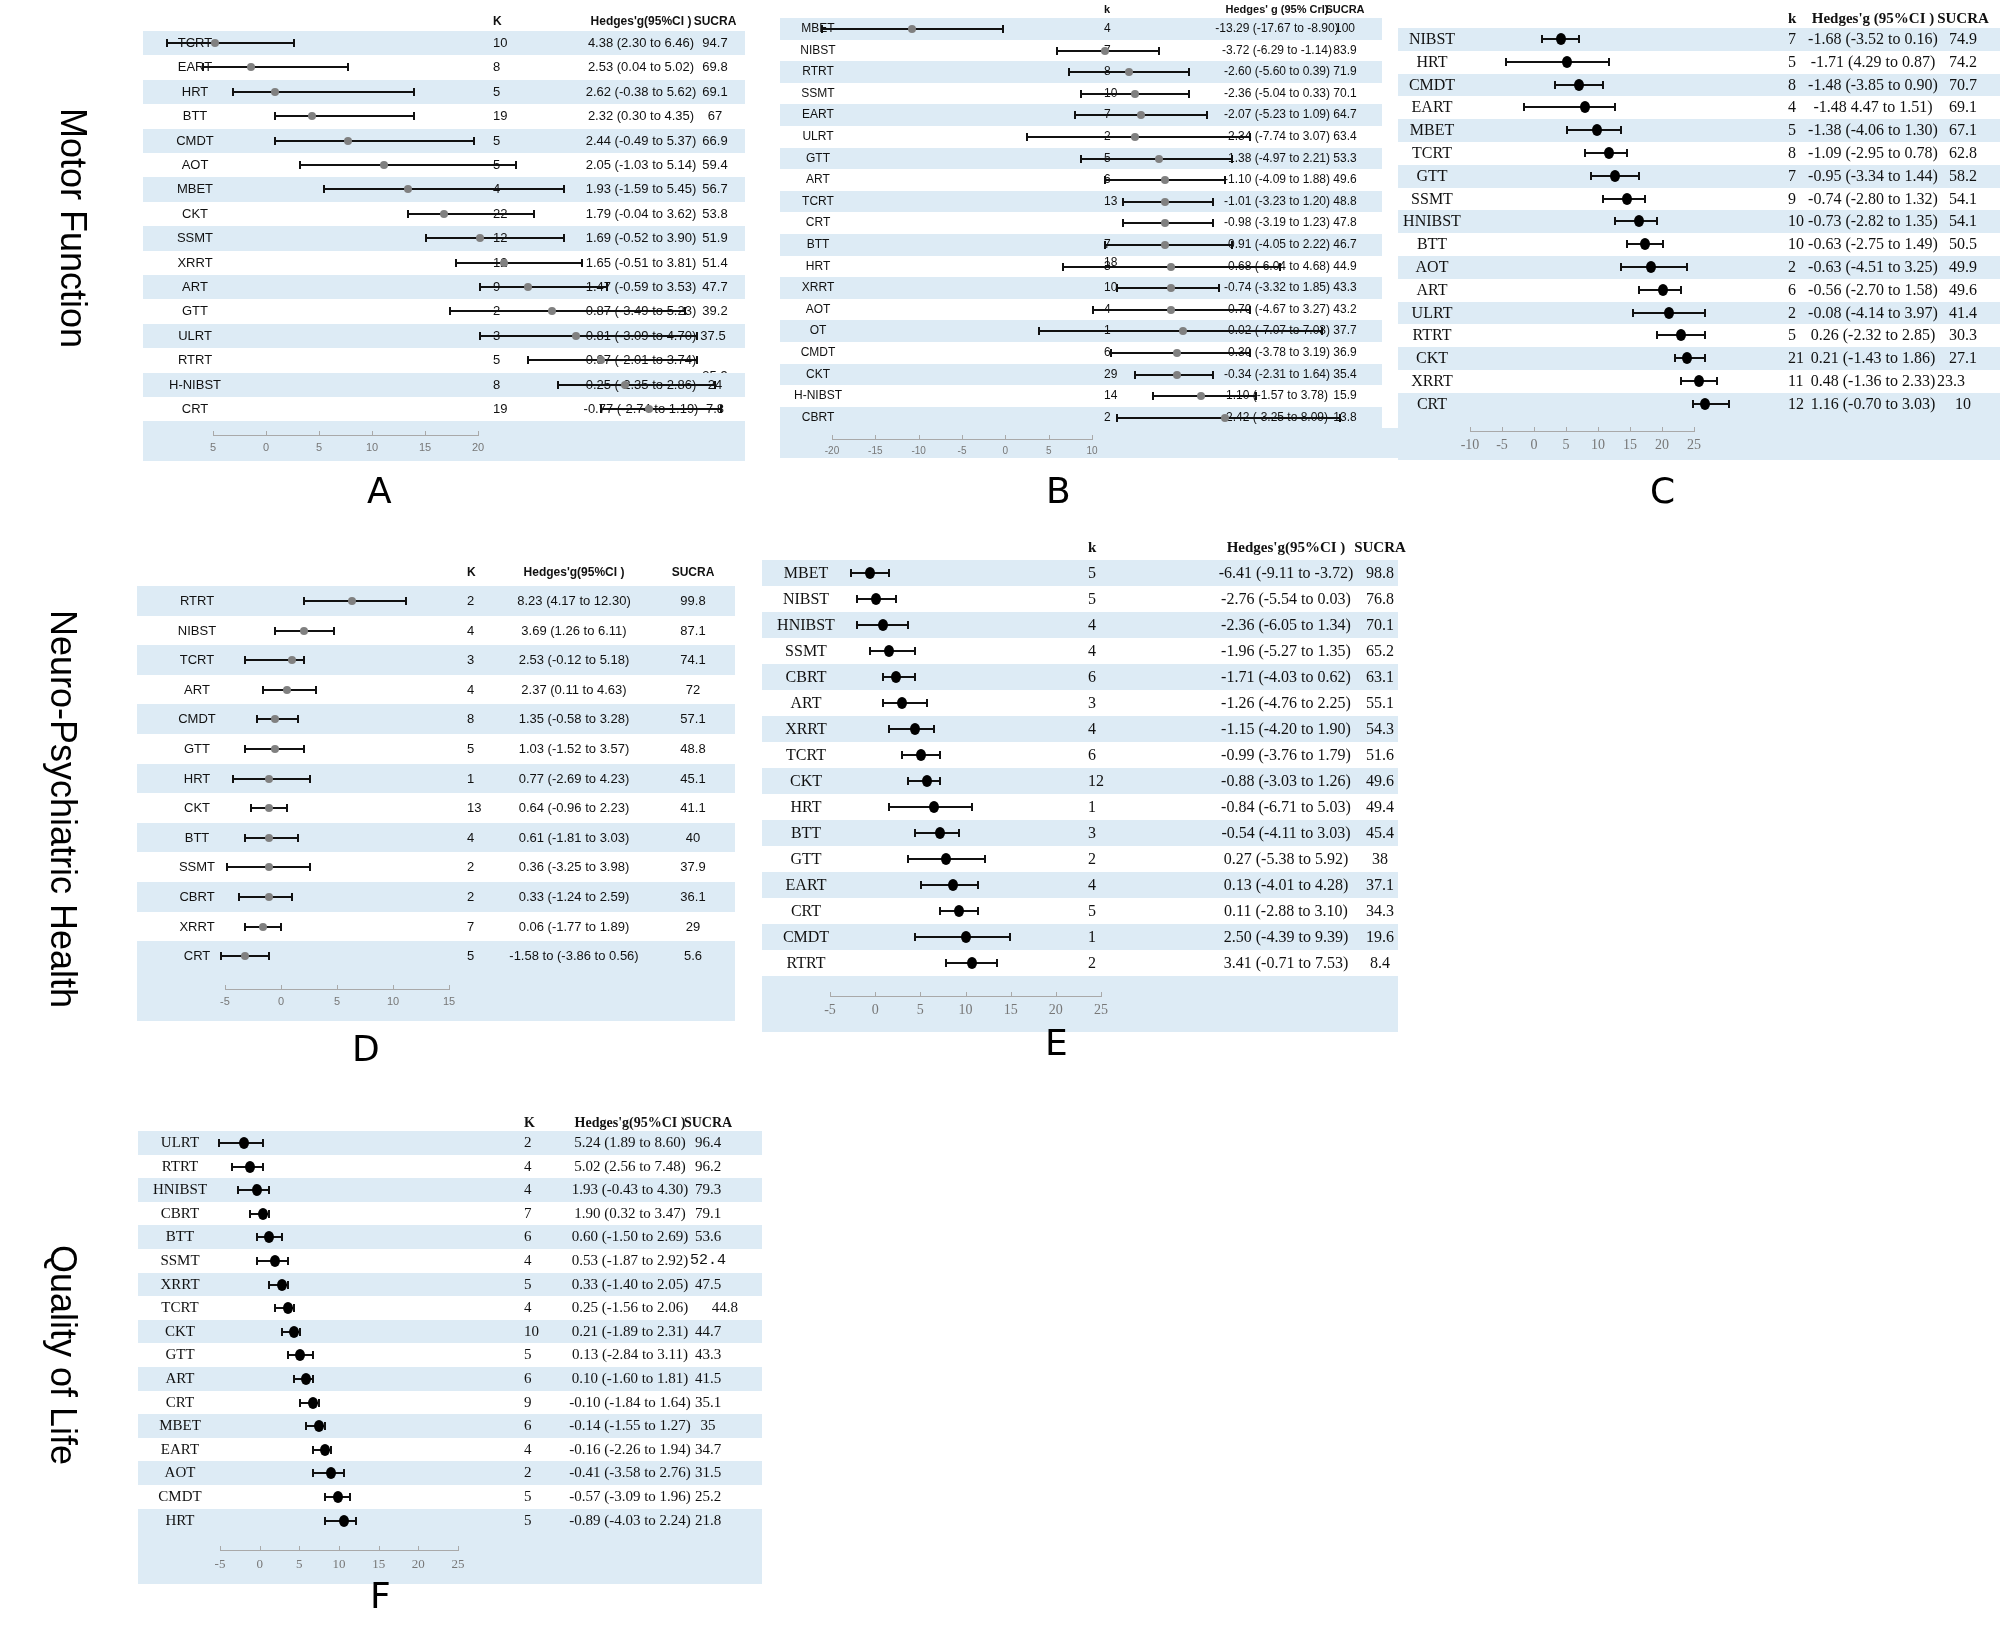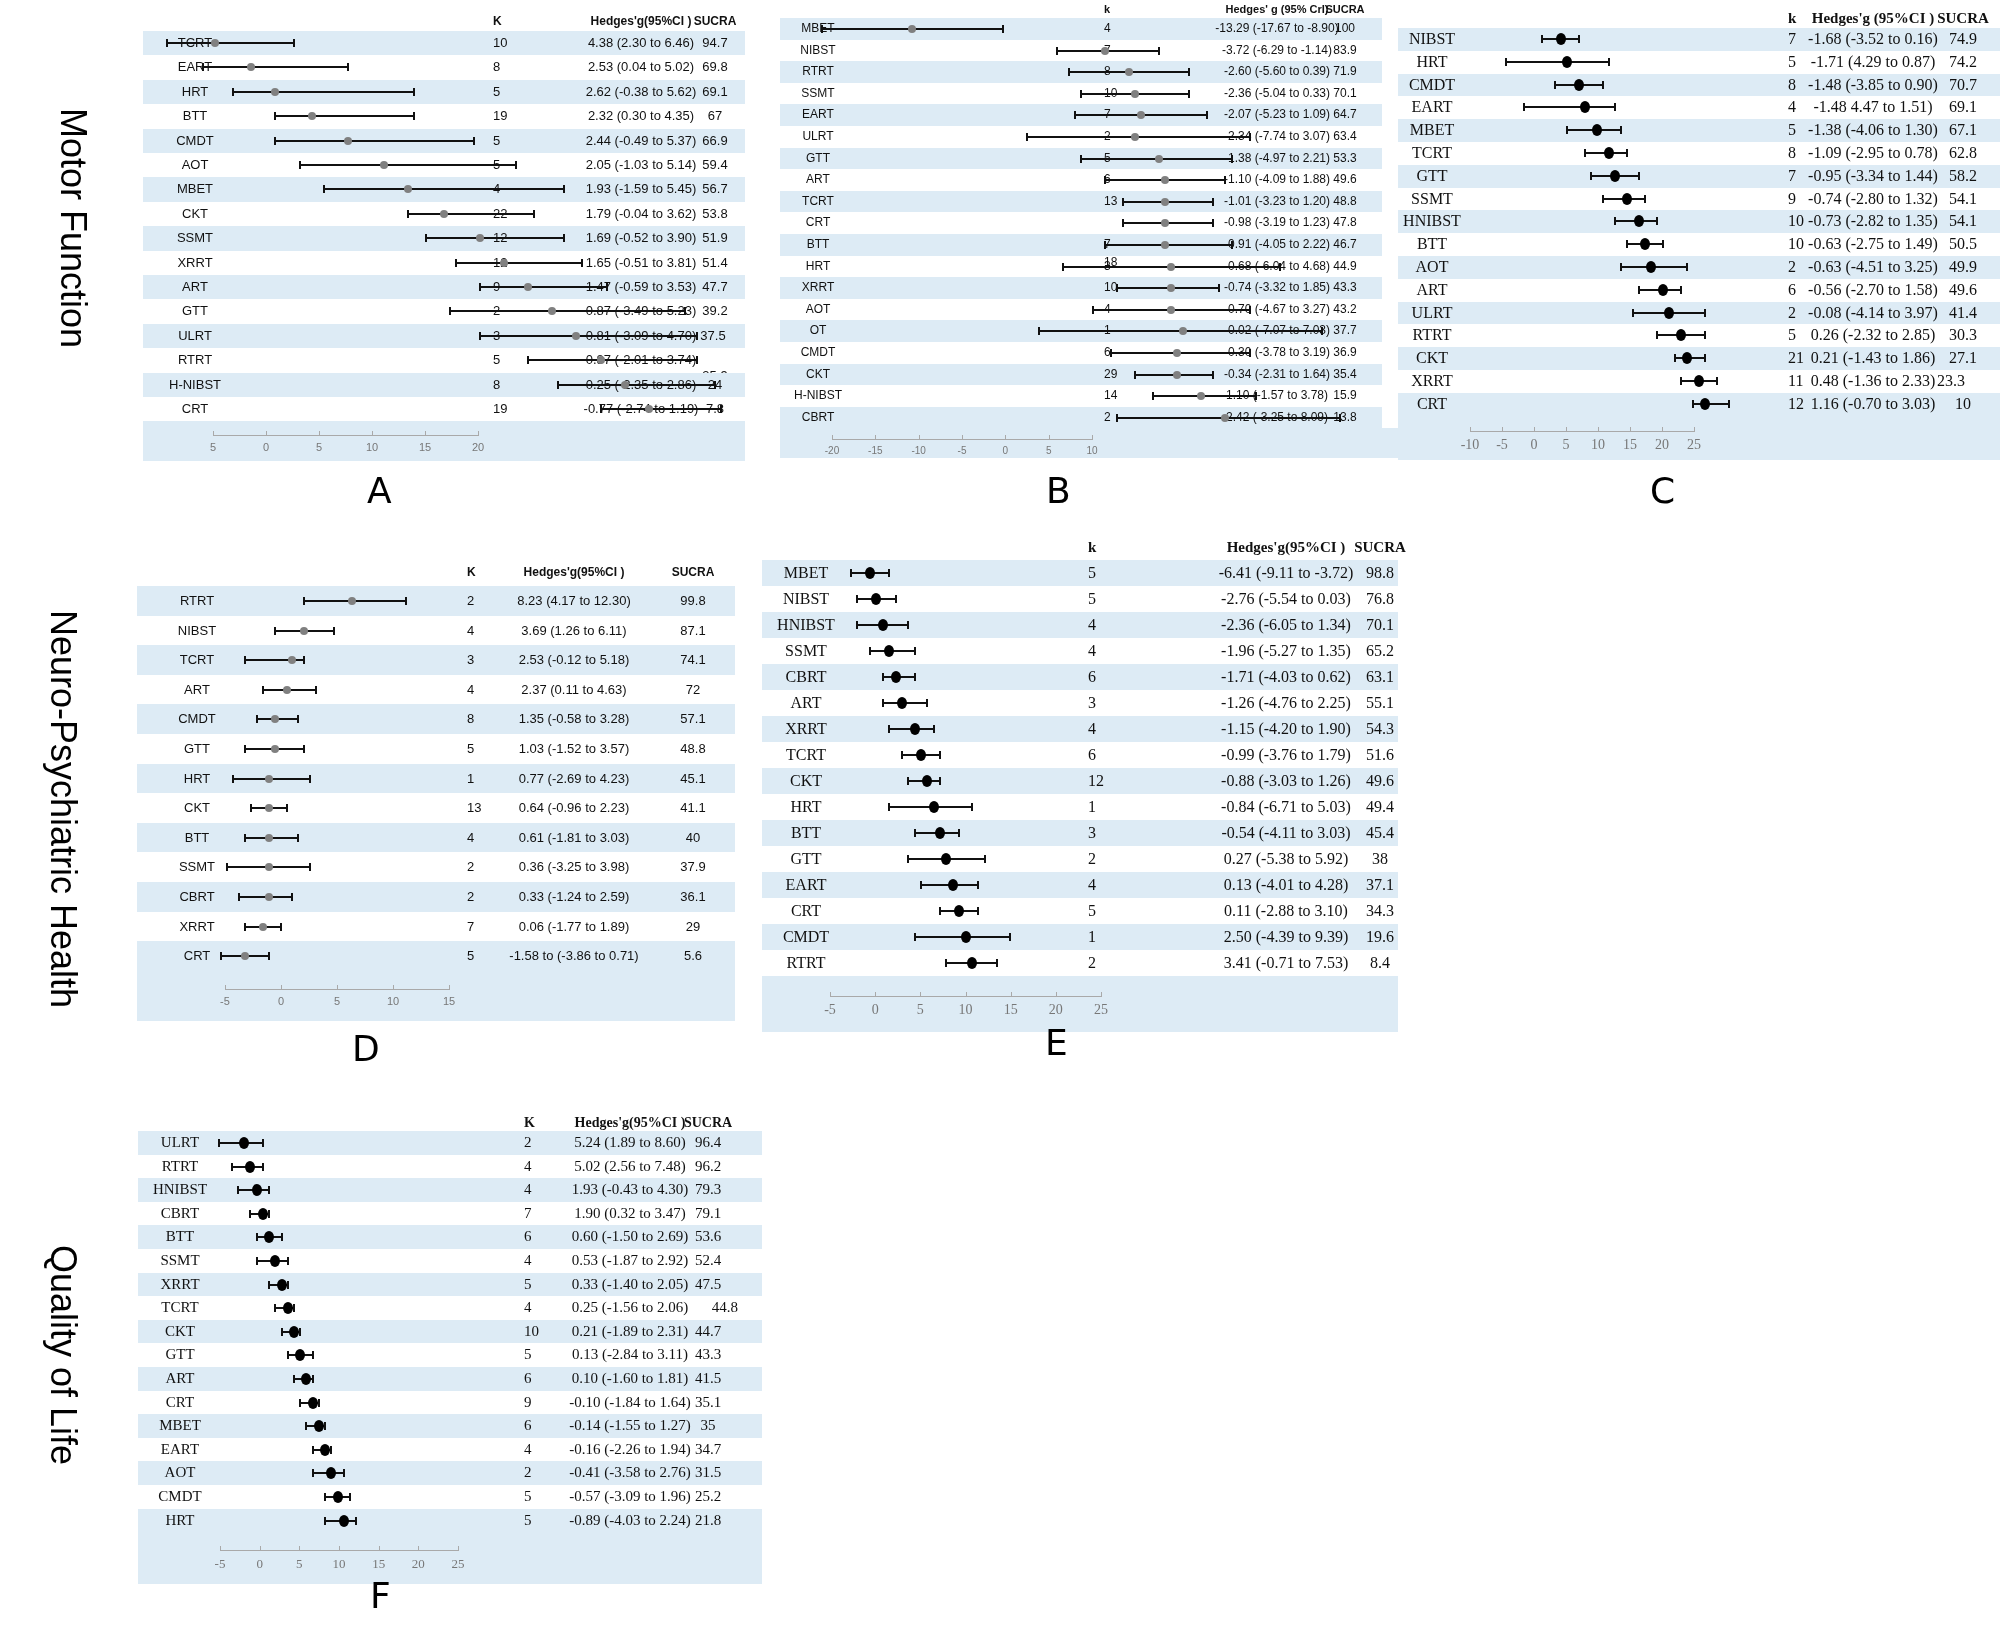--- a/index.html
+++ b/index.html
@@ -737,21 +737,21 @@
         <span class="hg" style="left: 327px; width: 220px; text-align: center;">0.06 (-1.77  to  1.89)</span>
         <span class="sucra" style="left: 526px; width: 60px; text-align: center;">29</span>
         <div class="ci" style="left: 107.64px; width: 35.88px; top: 14px;"></div>
         <div class="ci-cap" style="left: 106.64px; top: 11px; height: 8px;"></div>
         <div class="ci-cap" style="left: 142.52px; top: 11px; height: 8px;"></div>
         <div class="pt" style="width: 8px; height: 8px; left: 121.58px; top: 11px; background: rgb(128, 128, 128);"></div>
       </div>
       <div class="row alt" style="top: 386.2px; width: 598px; height: 29.6px; font-size: 13px; line-height: 29.6px;">
         <span class="name" style="left: 15px; width: 90px;">CRT</span>
         <span class="k" style="left: 330px;">5</span>
-        <span class="hg" style="left: 327px; width: 220px; text-align: center;">-1.58  to  (-3.86  to  0.71)</span>
+        <span class="hg" style="left: 327px; width: 220px; text-align: center;">-1.58  to  (-3.86  to  0.56)</span>
         <span class="sucra" style="left: 526px; width: 60px; text-align: center;">5.6</span>
         <div class="ci" style="left: 83.72px; width: 47.84px; top: 14px;"></div>
         <div class="ci-cap" style="left: 82.72px; top: 11px; height: 8px;"></div>
         <div class="ci-cap" style="left: 130.56px; top: 11px; height: 8px;"></div>
         <div class="pt" style="width: 8px; height: 8px; left: 103.64px; top: 11px; background: rgb(128, 128, 128);"></div>
       </div>
       <div class="axis-band" style="top: 415.8px; width: 598px; height: 50px;">
         <div class="axis-line" style="left: 88px; width: 224px; top: 18px;"></div>
         <div class="axis-tick" style="left: 88px; top: 14px;"></div>
         <div class="axis-tick-label" style="left: 88px; top: 24px; font-size: 11px;">-5</div>
@@ -998,21 +998,21 @@
         <span class="sucra" style="left: 540px; width: 60px; text-align: center;">53.6</span>
         <div class="ci" style="left: 118.56px; width: 24.96px; top: 11px;"></div>
         <div class="ci-cap" style="left: 117.56px; top: 8px; height: 8px;"></div>
         <div class="ci-cap" style="left: 142.52px; top: 8px; height: 8px;"></div>
         <div class="pt" style="width: 10px; height: 12px; left: 126.04px; top: 6px; background: rgb(0, 0, 0);"></div>
       </div>
       <div class="row" style="top: 144px; width: 624px; height: 23.6px; font-size: 15px; line-height: 23.6px;">
         <span class="name" style="left: -3px; width: 90px;">SSMT</span>
         <span class="k" style="left: 386px;">4</span>
         <span class="hg" style="left: 382px; width: 220px; text-align: center;">0.53 (-1.87 to 2.92)</span>
-        <span class="sucra" style="left: 540px; width: 60px; text-align: center;">52.4</span>
+        <span class="sucra" style="left: 540px; width: 60px; text-align: center; font-family: Liberation Mono, monospace;">52.4</span>
         <div class="ci" style="left: 118.56px; width: 31.2px; top: 11px;"></div>
         <div class="ci-cap" style="left: 117.56px; top: 8px; height: 8px;"></div>
         <div class="ci-cap" style="left: 148.76px; top: 8px; height: 8px;"></div>
         <div class="pt" style="width: 10px; height: 12px; left: 132.28px; top: 6px; background: rgb(0, 0, 0);"></div>
       </div>
       <div class="row alt" style="top: 167.6px; width: 624px; height: 23.6px; font-size: 15px; line-height: 23.6px;">
         <span class="name" style="left: -3px; width: 90px;">XRRT</span>
         <span class="k" style="left: 386px;">5</span>
         <span class="hg" style="left: 382px; width: 220px; text-align: center;">0.33 (-1.40 to 2.05)</span>
         <span class="sucra" style="left: 540px; width: 60px; text-align: center;">47.5</span>

